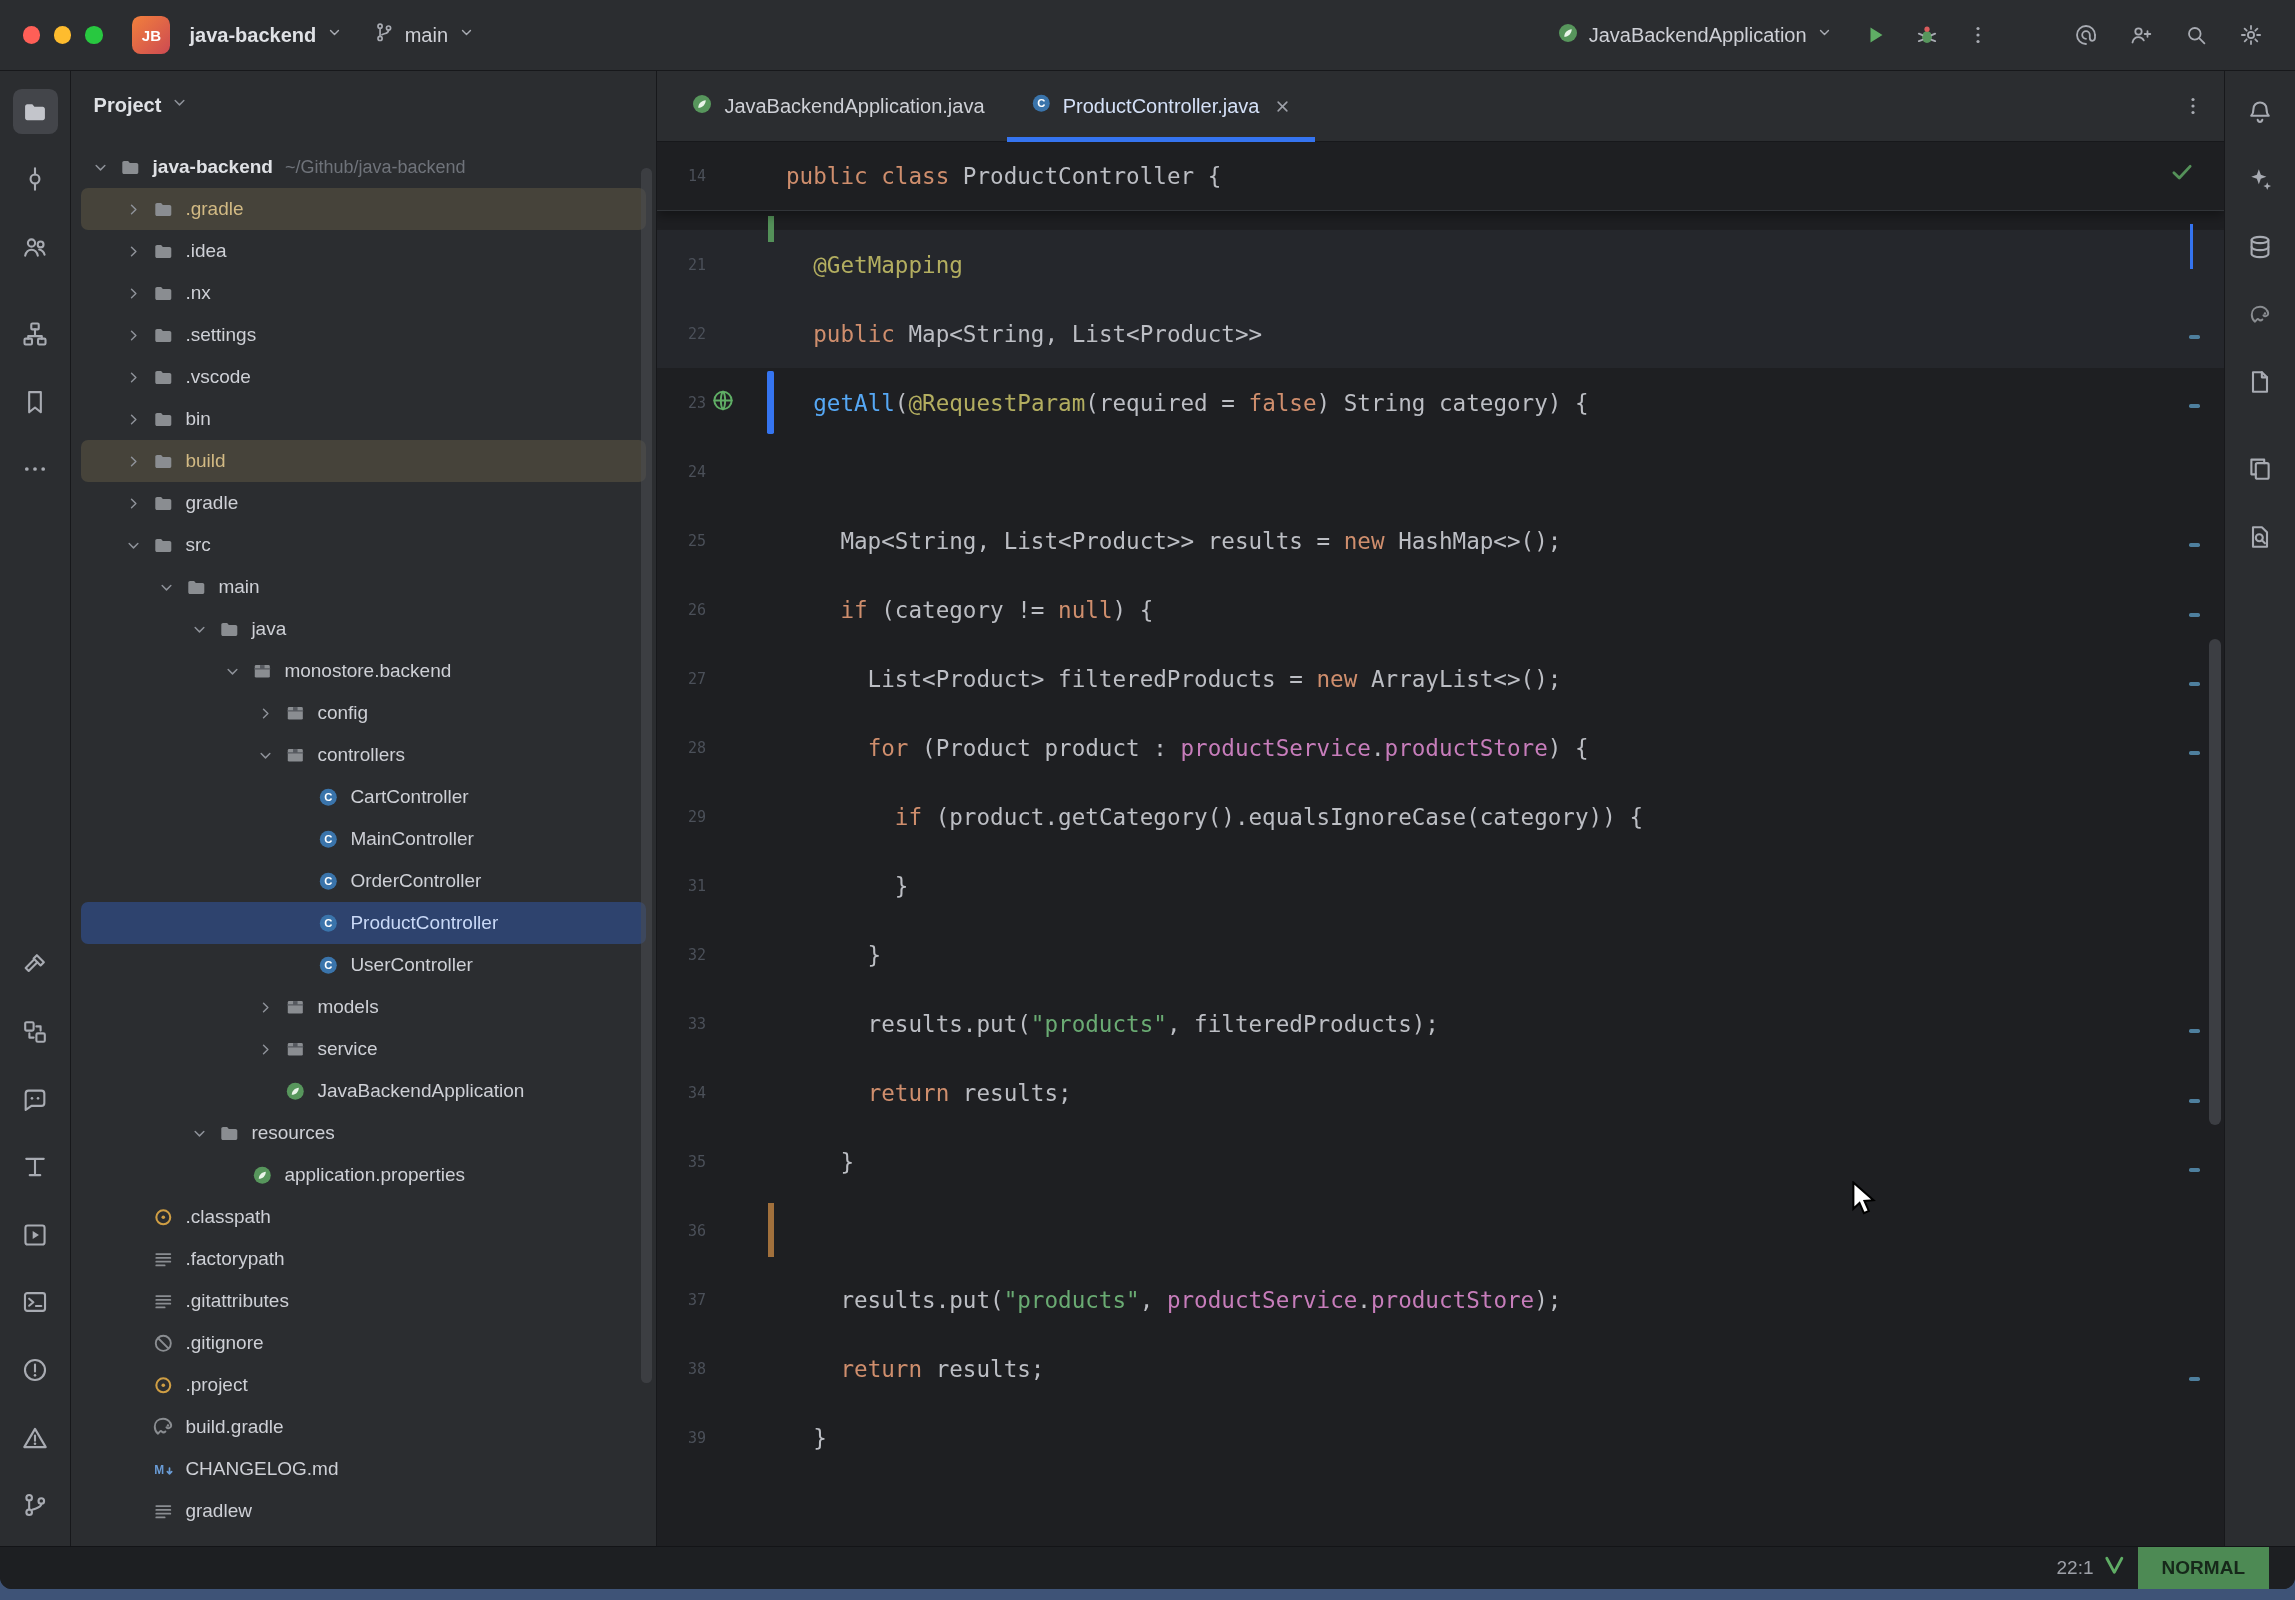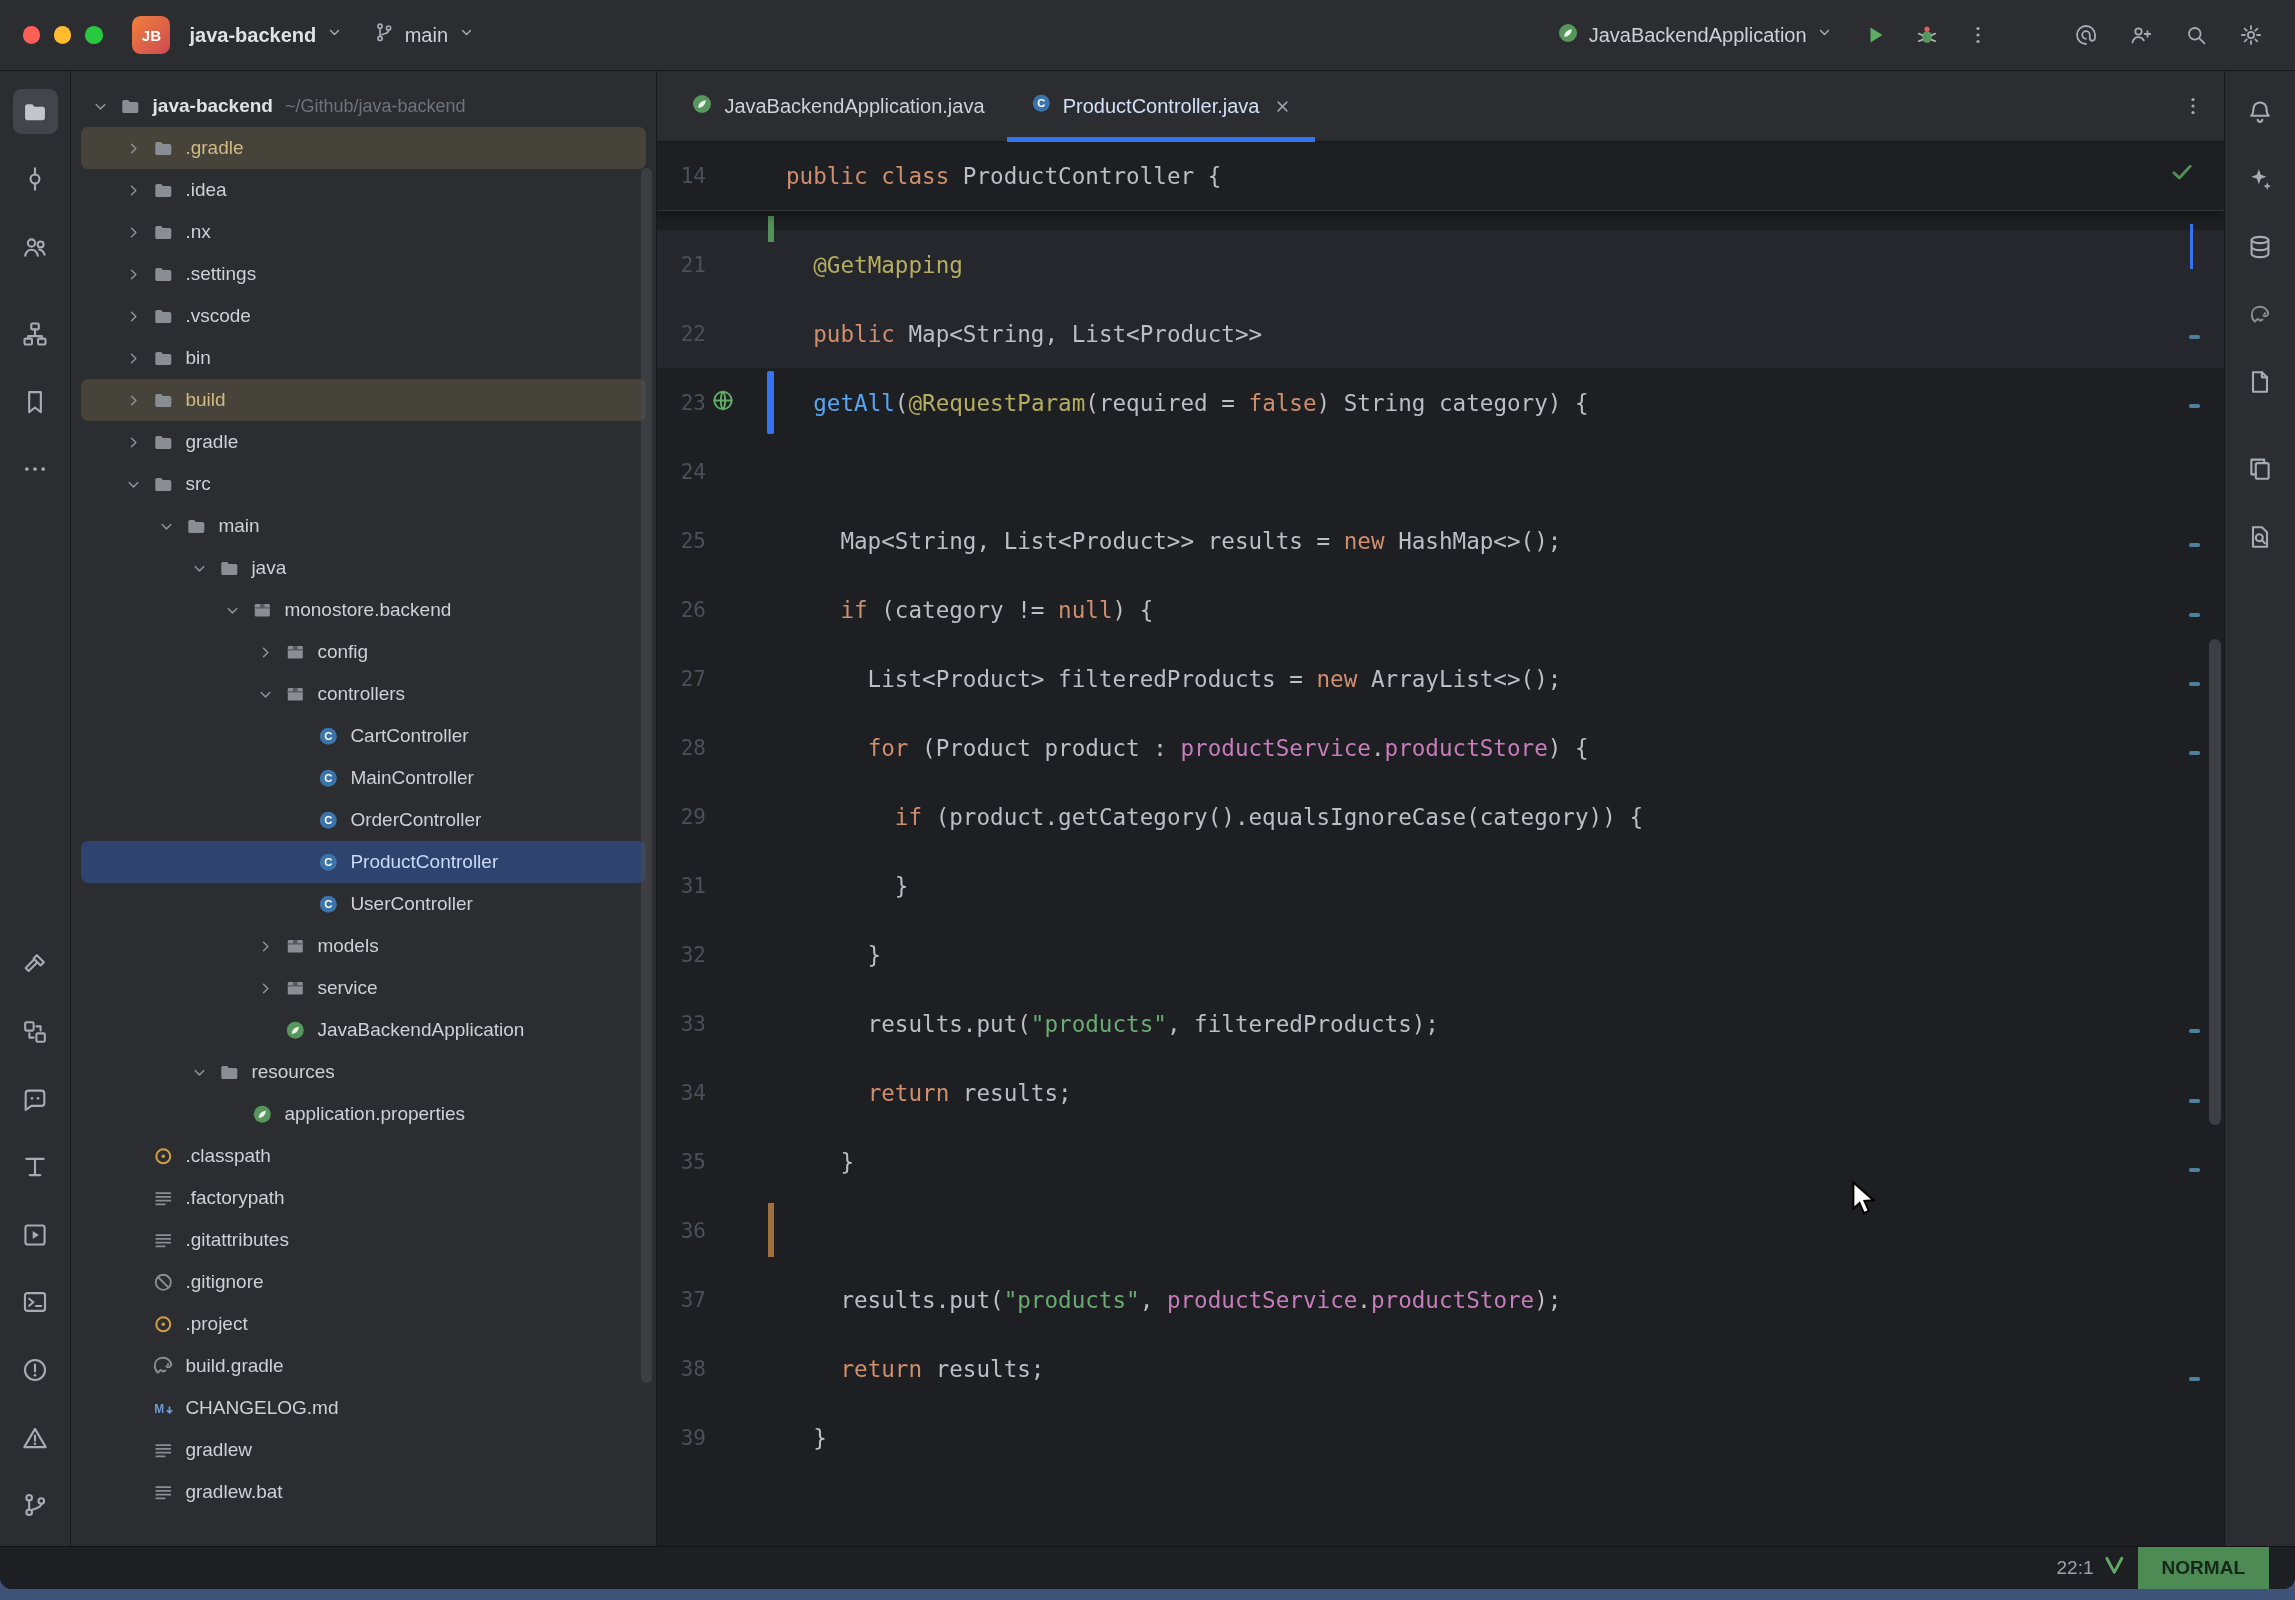--- a/index.html
+++ b/index.html
@@ -65,21 +65,21 @@
   .tab { display:flex; align-items:center; gap:10.4px; padding:0 22.6px; font-size:20px; color:#ced0d6; position:relative; }
   .tab.active { color:#d4e0f7; }
   .tab.active::after { content:""; position:absolute; left:0; right:0; bottom:-0.9px; height:5.2px; background:#3574f0; }
   .tab .tclose { display:flex; align-items:center; margin-left:3.5px; }
   .tab-menu { margin-left:auto; align-self:center; margin-right:19px; display:flex; align-items:center; }
   .editor { flex:1; position:relative; overflow:hidden; font-family:"DejaVu Sans Mono","Liberation Mono",monospace; font-size:22.6px; color:#bcbec4; }
   .sticky { height:69px; display:flex; align-items:center; background:#1e1f22; border-bottom:1.7px solid #313438; box-shadow:0 5.2px 10.4px rgba(0,0,0,.35); position:relative; z-index:2; }
   .lines { padding-top:19px; }
   .cline { height:69px; display:flex; align-items:center; position:relative; }
   .cline.band { background:#25272c; }
-  .ln { width:49px; flex:none; text-align:right; color:#4b5059; font-size:21px; }
+  .ln { width:49px; flex:none; text-align:right; color:#4b5059; font-size:15px; }
   .gmark { width:80px; height:100%; flex:none; position:relative; }
   .gmark .endpoint { position:absolute; left:3.5px; top:50%; transform:translateY(-50%); }
   .caretbar { position:absolute; right:12px; top:2.6px; bottom:2.6px; width:7px; background:#3574f0; border-radius:1.7px; }
   .vcs-add { position:absolute; right:12px; top:-14px; width:6px; height:26px; background:#549159; }
   .vcs-mod { position:absolute; right:12px; top:7px; width:6px; height:54px; background:#a1703c; }
   .codetext { white-space:pre; }
   .tok-k{color:#cf8e6d;} .tok-a{color:#b3ae60;} .tok-s{color:#6aab73;}
   .tok-f{color:#c77dbb;} .tok-m{color:#56a8f5;} .tok-t{color:#bcbec4;}
   .echeck { position:absolute; top:17.4px; right:29.5px; z-index:3; }
   .escroll { position:absolute; right:3.5px; top:497px; width:11.3px; height:486px; background:#3c3e43; border-radius:6px; z-index:3; }
@@ -279,20 +279,26 @@
           <svg width="28" height="28" viewBox="0 0 24 24" fill="none" stroke="#a8abb2" stroke-width="1.8" stroke-linecap="round" stroke-linejoin="round">
             <circle cx="7" cy="5.8" r="2.4"></circle>
             <circle cx="7" cy="18.2" r="2.4"></circle>
             <circle cx="17.4" cy="8.6" r="2.4"></circle>
             <path d="M7 8.2v7.6M17.4 11c0 3.8-4.6 3.4-7.6 5"></path>
           </svg>
         </div>
       </div>
 
     <div class="project-panel">
+      <div class="panel-header">
+        <span>Project</span>
+        <span><svg width="19" height="19" viewBox="0 0 24 24" fill="none" stroke="#a8abb2" stroke-width="1.8" stroke-linecap="round" stroke-linejoin="round">
+              <path d="M6.5 9.5l5.5 5.5 5.5-5.5" stroke="#8f939a"></path>
+            </svg></span>
+      </div>
       <div class="tree" id="tree">
           <div class="trow" style="padding-left: 5.2px;">
             <span class="chev">
               <svg width="19" height="19" viewBox="0 0 24 24" fill="none" stroke="#a8abb2" stroke-width="1.8" stroke-linecap="round" stroke-linejoin="round">
                 <path d="M6.5 9.5l5.5 5.5 5.5-5.5" stroke="#8f939a"></path>
               </svg>
             </span>
             <span class="ticon">
               <svg width="22.6" height="22.6" viewBox="0 0 24 24" fill="none" stroke="#a8abb2" stroke-width="1.8" stroke-linecap="round" stroke-linejoin="round">
                 <path d="M3.5 7.2c0-1 .8-1.9 1.9-1.9h4.3l1.8 2.2h7.1c1 0 1.9.9 1.9 1.9v7.8c0 1-.9 1.9-1.9 1.9H5.4c-1.1 0-1.9-.9-1.9-1.9z" fill="#8a8d91" stroke="none"></path>

